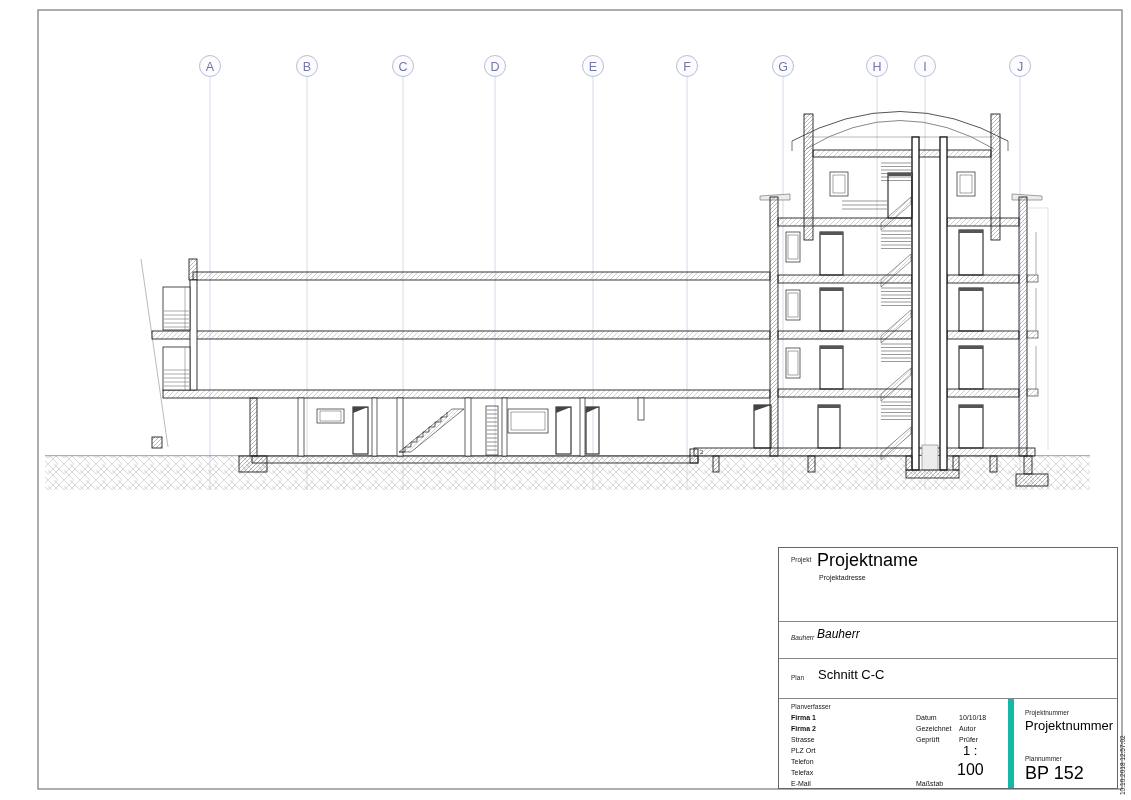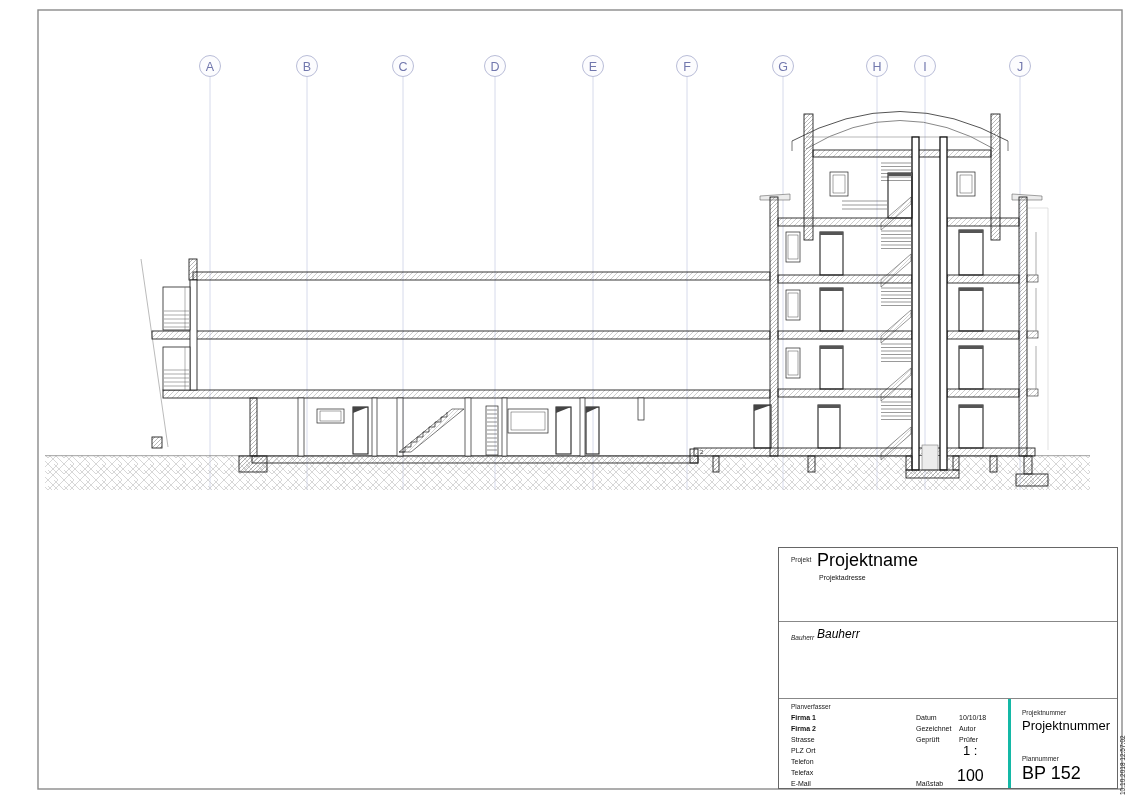--- a/index.html
+++ b/index.html
@@ -12,21 +12,21 @@
 
   
   .titleblock{position:absolute;left:778px;top:547px;width:340px;height:242px;
               border:1.2px solid #666;box-sizing:border-box;background:#fff;}
   .tb-row{position:absolute;left:0;width:100%;box-sizing:border-box;}
   .tb-r1{top:0;height:73px;}
   .tb-r2{top:73px;height:37px;border-top:1px solid #888;font-style:italic;}
   .tb-r3{top:110px;height:40px;border-top:1px solid #888;}
   .tb-r4{top:150px;height:90px;border-top:1px solid #888;}
   .tb-cell-right{position:absolute;left:229px;top:0;width:109px;height:100%;
-                 border-left:3px solid #14b8a6;}
+                 border-left:6px solid #14b8a6;}
   .tb-lab{position:absolute;font-size:6.5px;color:#222;white-space:nowrap;}
   .tb-sm{position:absolute;font-size:7px;color:#111;white-space:nowrap;line-height:1;}
   .tb-bold{font-weight:bold;}
   .tb-big{position:absolute;font-size:18px;color:#000;white-space:nowrap;}
   .tb-med{position:absolute;font-size:12px;color:#000;white-space:nowrap;}
   .tb-med2{position:absolute;font-size:13px;color:#000;white-space:nowrap;}
   .tb-scale1{position:absolute;font-size:13px;color:#000;}
   .tb-scale2{position:absolute;font-size:16px;color:#000;}
   .stamp{position:absolute;left:1119px;top:711px;height:84px;width:11px;
          writing-mode:vertical-rl;transform:rotate(180deg);
@@ -259,39 +259,43 @@
 <div class="titleblock">
   <div class="tb-row tb-r1">
     <span class="tb-lab" style="left:12px;top:8px">Projekt</span>
     <span class="tb-big" style="left:38px;top:2px">Projektname</span>
     <span class="tb-sm" style="left:40px;top:26px">Projektadresse</span>
   </div>
   <div class="tb-row tb-r2">
     <span class="tb-lab" style="left:12px;top:12px">Bauherr</span>
     <span class="tb-med" style="left:38px;top:5px">Bauherr</span>
   </div>
+  <div class="tb-row tb-r3">
+    <span class="tb-lab" style="left:12px;top:15px">Plan</span>
+    <span class="tb-med2" style="left:39px;top:8px">Schnitt C-C</span>
+  </div>
   <div class="tb-row tb-r4">
     <span class="tb-lab" style="left:12px;top:4px">Planverfasser</span>
     <span class="tb-sm tb-bold" style="left:12px;top:15px">Firma 1</span>
     <span class="tb-sm tb-bold" style="left:12px;top:26px">Firma 2</span>
     <span class="tb-sm" style="left:12px;top:37px">Strasse</span>
     <span class="tb-sm" style="left:12px;top:48px">PLZ Ort</span>
     <span class="tb-sm" style="left:12px;top:59px">Telefon</span>
     <span class="tb-sm" style="left:12px;top:70px">Telefax</span>
     <span class="tb-sm" style="left:12px;top:81px">E-Mail</span>
 
     <span class="tb-sm" style="left:137px;top:15px">Datum</span>
     <span class="tb-sm" style="left:180px;top:15px">10/10/18</span>
     <span class="tb-sm" style="left:137px;top:26px">Gezeichnet</span>
     <span class="tb-sm" style="left:180px;top:26px">Autor</span>
     <span class="tb-sm" style="left:137px;top:37px">Geprüft</span>
     <span class="tb-sm" style="left:180px;top:37px">Prüfer</span>
     <span class="tb-sm" style="left:137px;top:81px">Maßstab</span>
     <span class="tb-scale1" style="left:184px;top:44px">1 :</span>
-    <span class="tb-scale2" style="left:178px;top:68px">100</span>
+    <span class="tb-scale2" style="left:178px;top:62px">100</span>
 
     <div class="tb-cell-right">
       <span class="tb-lab" style="left:11px;top:10px">Projektnummer</span>
       <span class="tb-med2" style="left:11px;top:19px">Projektnummer</span>
       <span class="tb-lab" style="left:11px;top:56px">Plannummer</span>
       <span class="tb-big" style="left:11px;top:64px">BP 152</span>
     </div>
   </div>
 </div>
 

